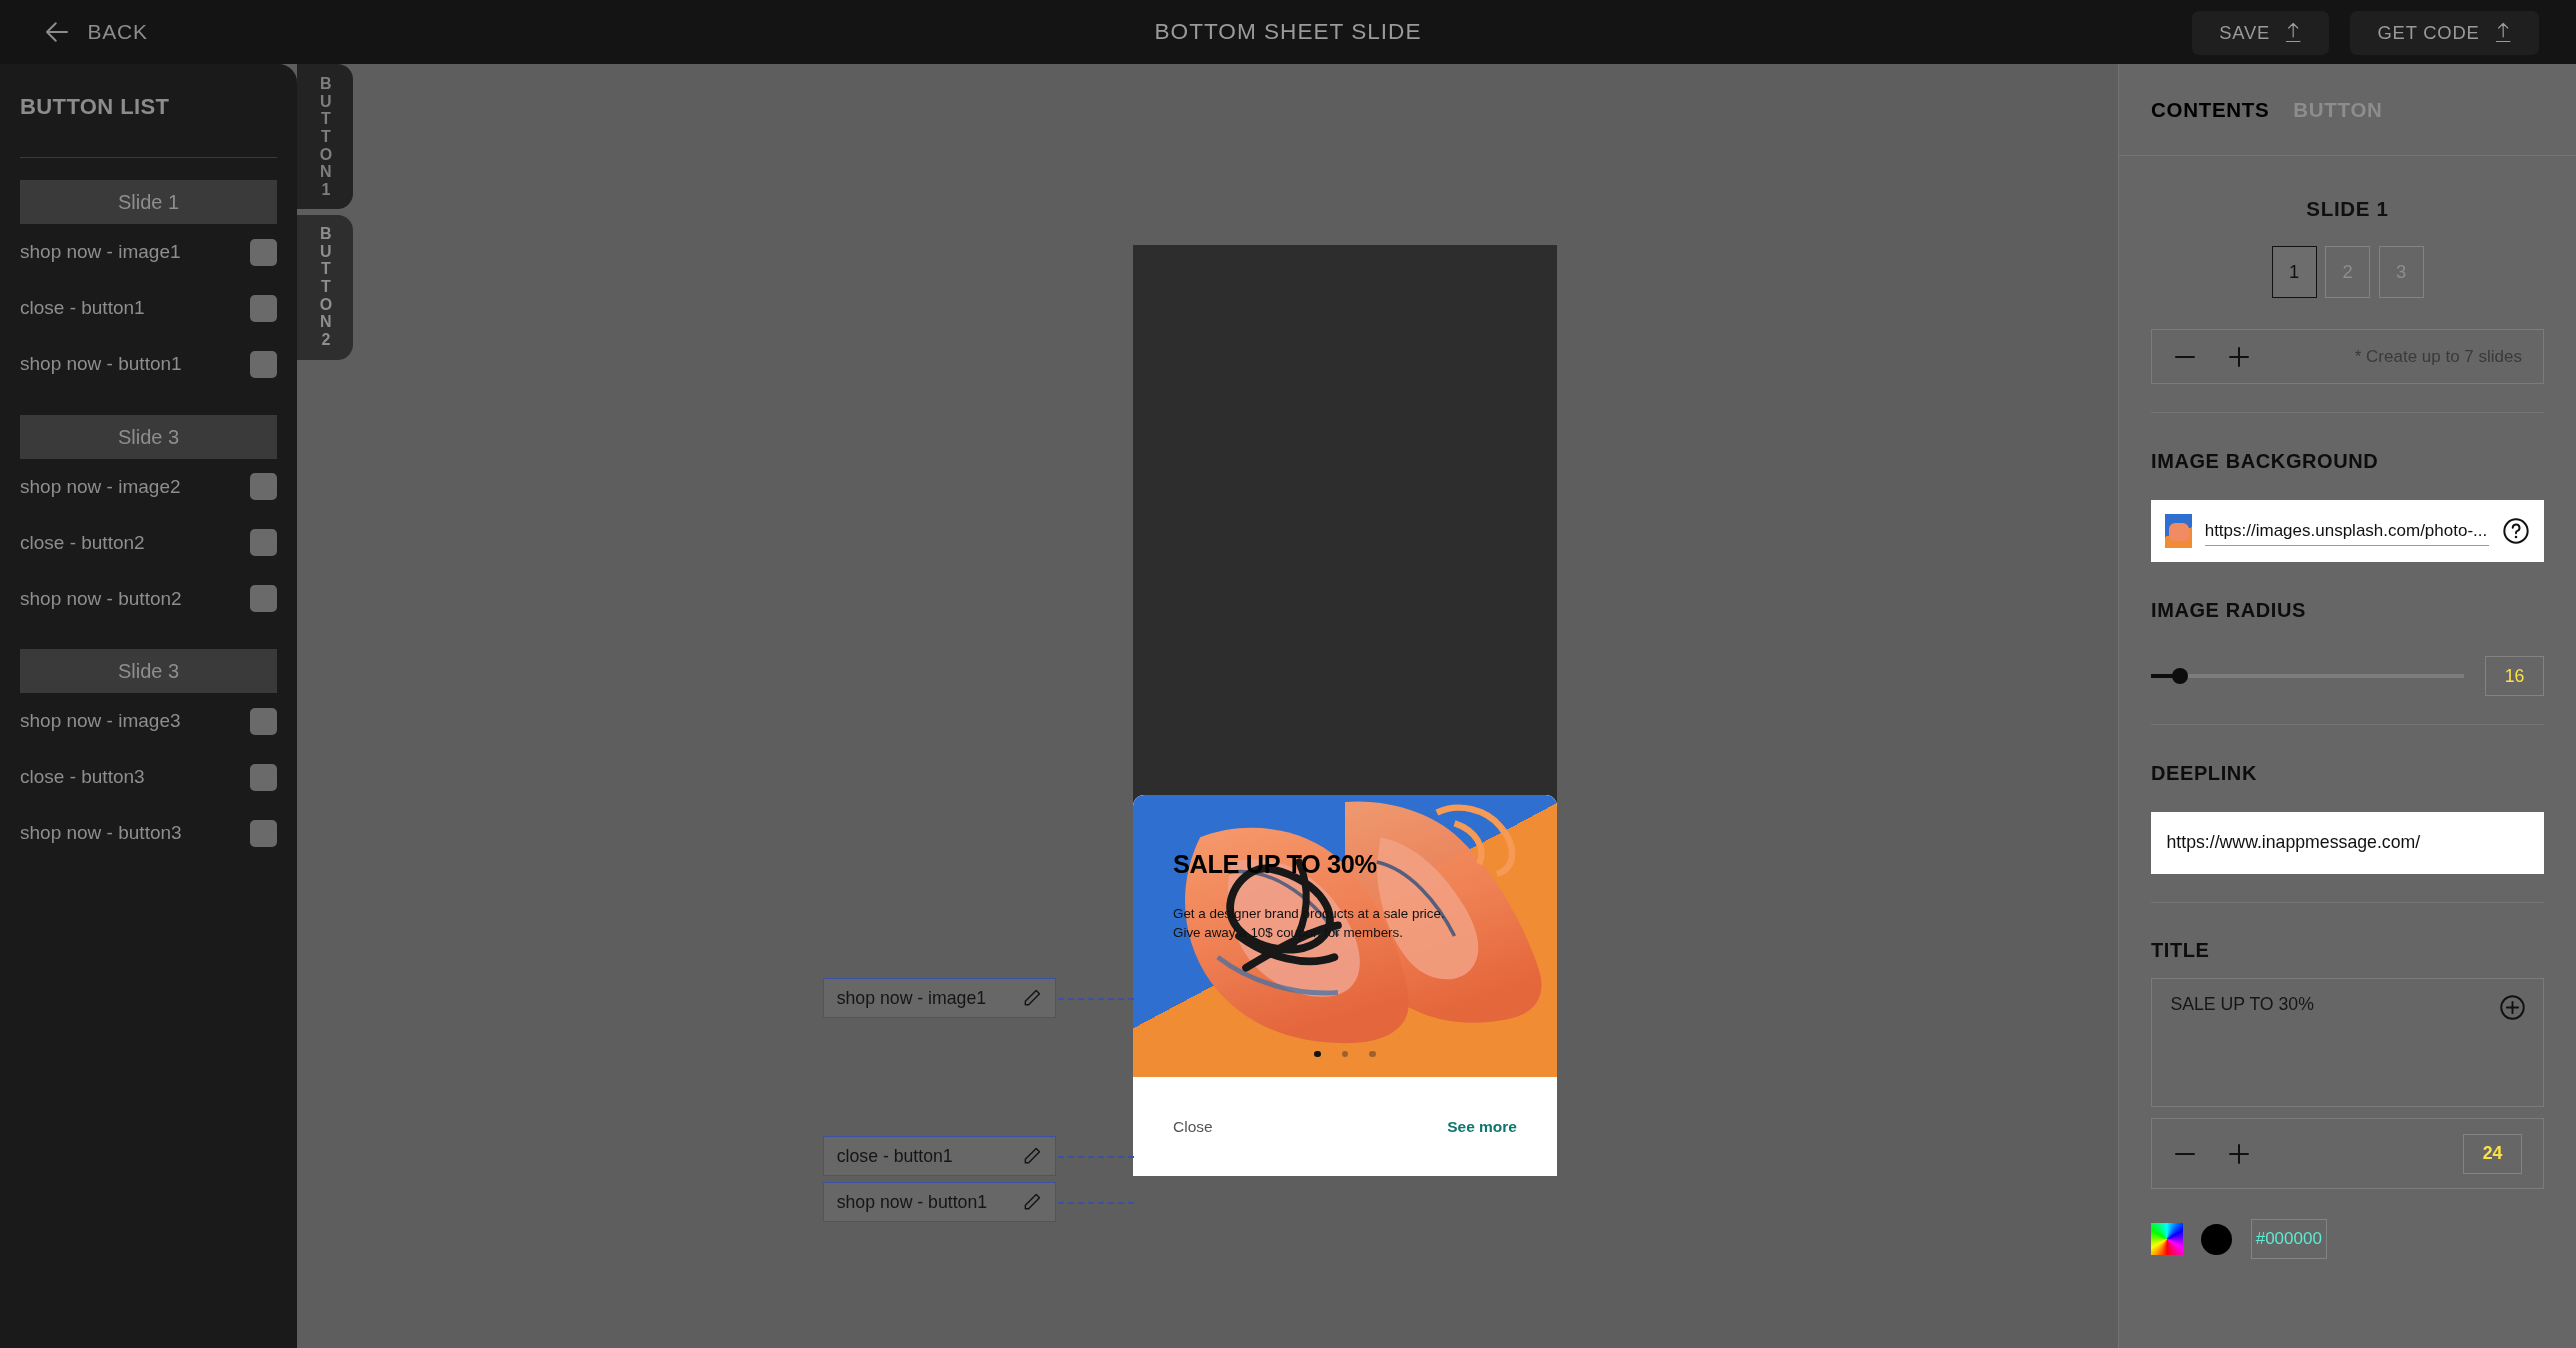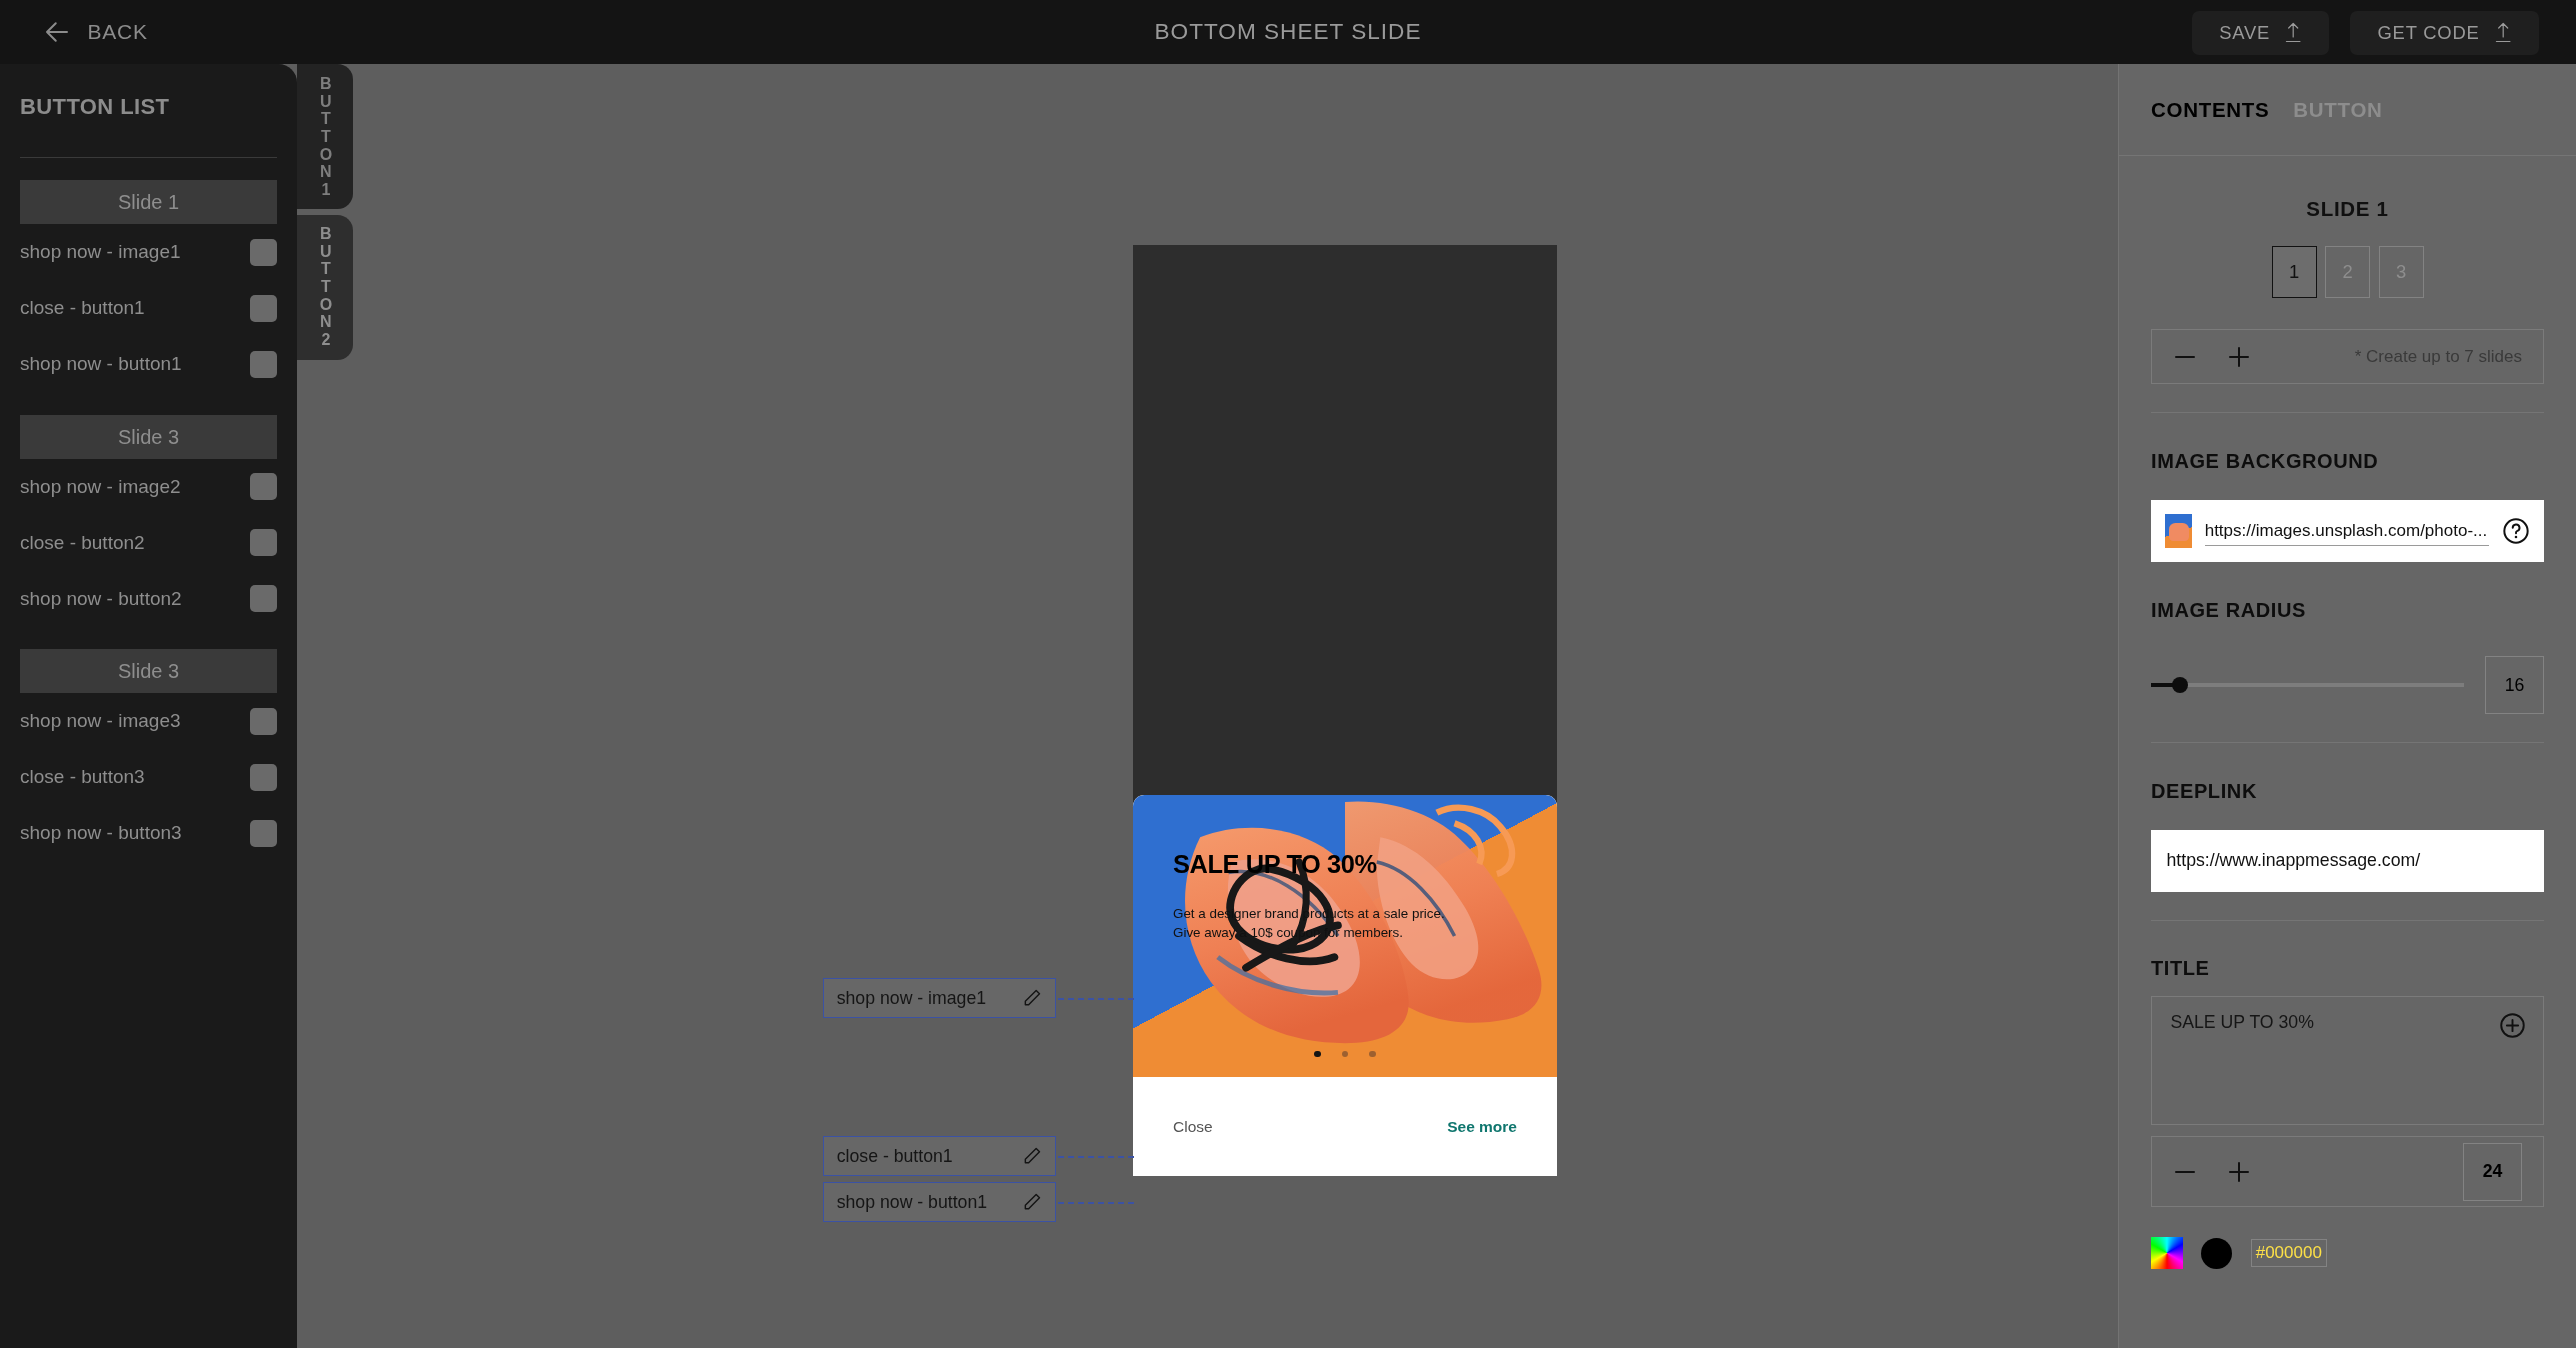--- a/index.html
+++ b/index.html
@@ -228,23 +228,23 @@
   .slider-row { display: flex; align-items: center; gap: 21px; margin-top: 34px; }
   .slider-track {
     flex: 1; height: 3.5px; background: #7d7d7d; position: relative; cursor: pointer;
   }
   .slider-fill { position: absolute; left: 0; top: 0; height: 3.5px; width: 28px; background: #0d0d0d; }
   .slider-knob {
     position: absolute; left: 21px; top: -6.4px;
     width: 16px; height: 16px; border-radius: 50%; background: #0d0d0d; cursor: pointer;
   }
   .num-box {
-    width: 59px; height: 58px; border: 0.7px solid #838383;
+    width: 59px; height: 40px; border: 0.7px solid #838383;
     display: flex; align-items: center; justify-content: center;
-    font-size: 17.7px; color: #000000; cursor: pointer;
+    font-size: 17.7px; color: #fde047; cursor: pointer;
   }
 
   .plain-field {
     margin-top: 27px; background: #fff; height: 62px;
     display: flex; align-items: center; padding: 0 15.5px;
   }
   .plain-field input {
     width: 100%; border: none; outline: none; background: transparent;
     font-size: 17.7px; color: #111; font-family: "Liberation Sans", sans-serif;
   }
@@ -269,23 +269,23 @@
     display: flex; align-items: center; justify-content: space-between; padding: 0 21px; font-weight: bold;
   }
 
   .color-row { display: flex; align-items: center; gap: 18.4px; margin-top: 30px; }
   .color-wheel {
     width: 32px; height: 32px; cursor: pointer;
     background: conic-gradient(from 180deg, #ff0000, #ffff00, #00ff00, #00ffff, #0000ff, #ff00ff, #ff0000);
   }
   .color-dot { width: 31px; height: 31px; border-radius: 50%; background: #000; }
   .hex-box {
-    width: 76px; height: 28px; border: 0.7px solid #838383;
+    width: 76px; height: 40px; border: 0.7px solid #838383;
     display: flex; align-items: center; justify-content: center;
-    font-size: 17px; color: #fde047; cursor: pointer;
+    font-size: 17px; color: #5eead4; cursor: pointer;
   }
 </style>
 </head>
 <body>
 
 <div id="app">
 
   <div class="topbar">
     <div class="back-btn">
       <svg class="back-arrow" viewBox="0 0 24 24">

